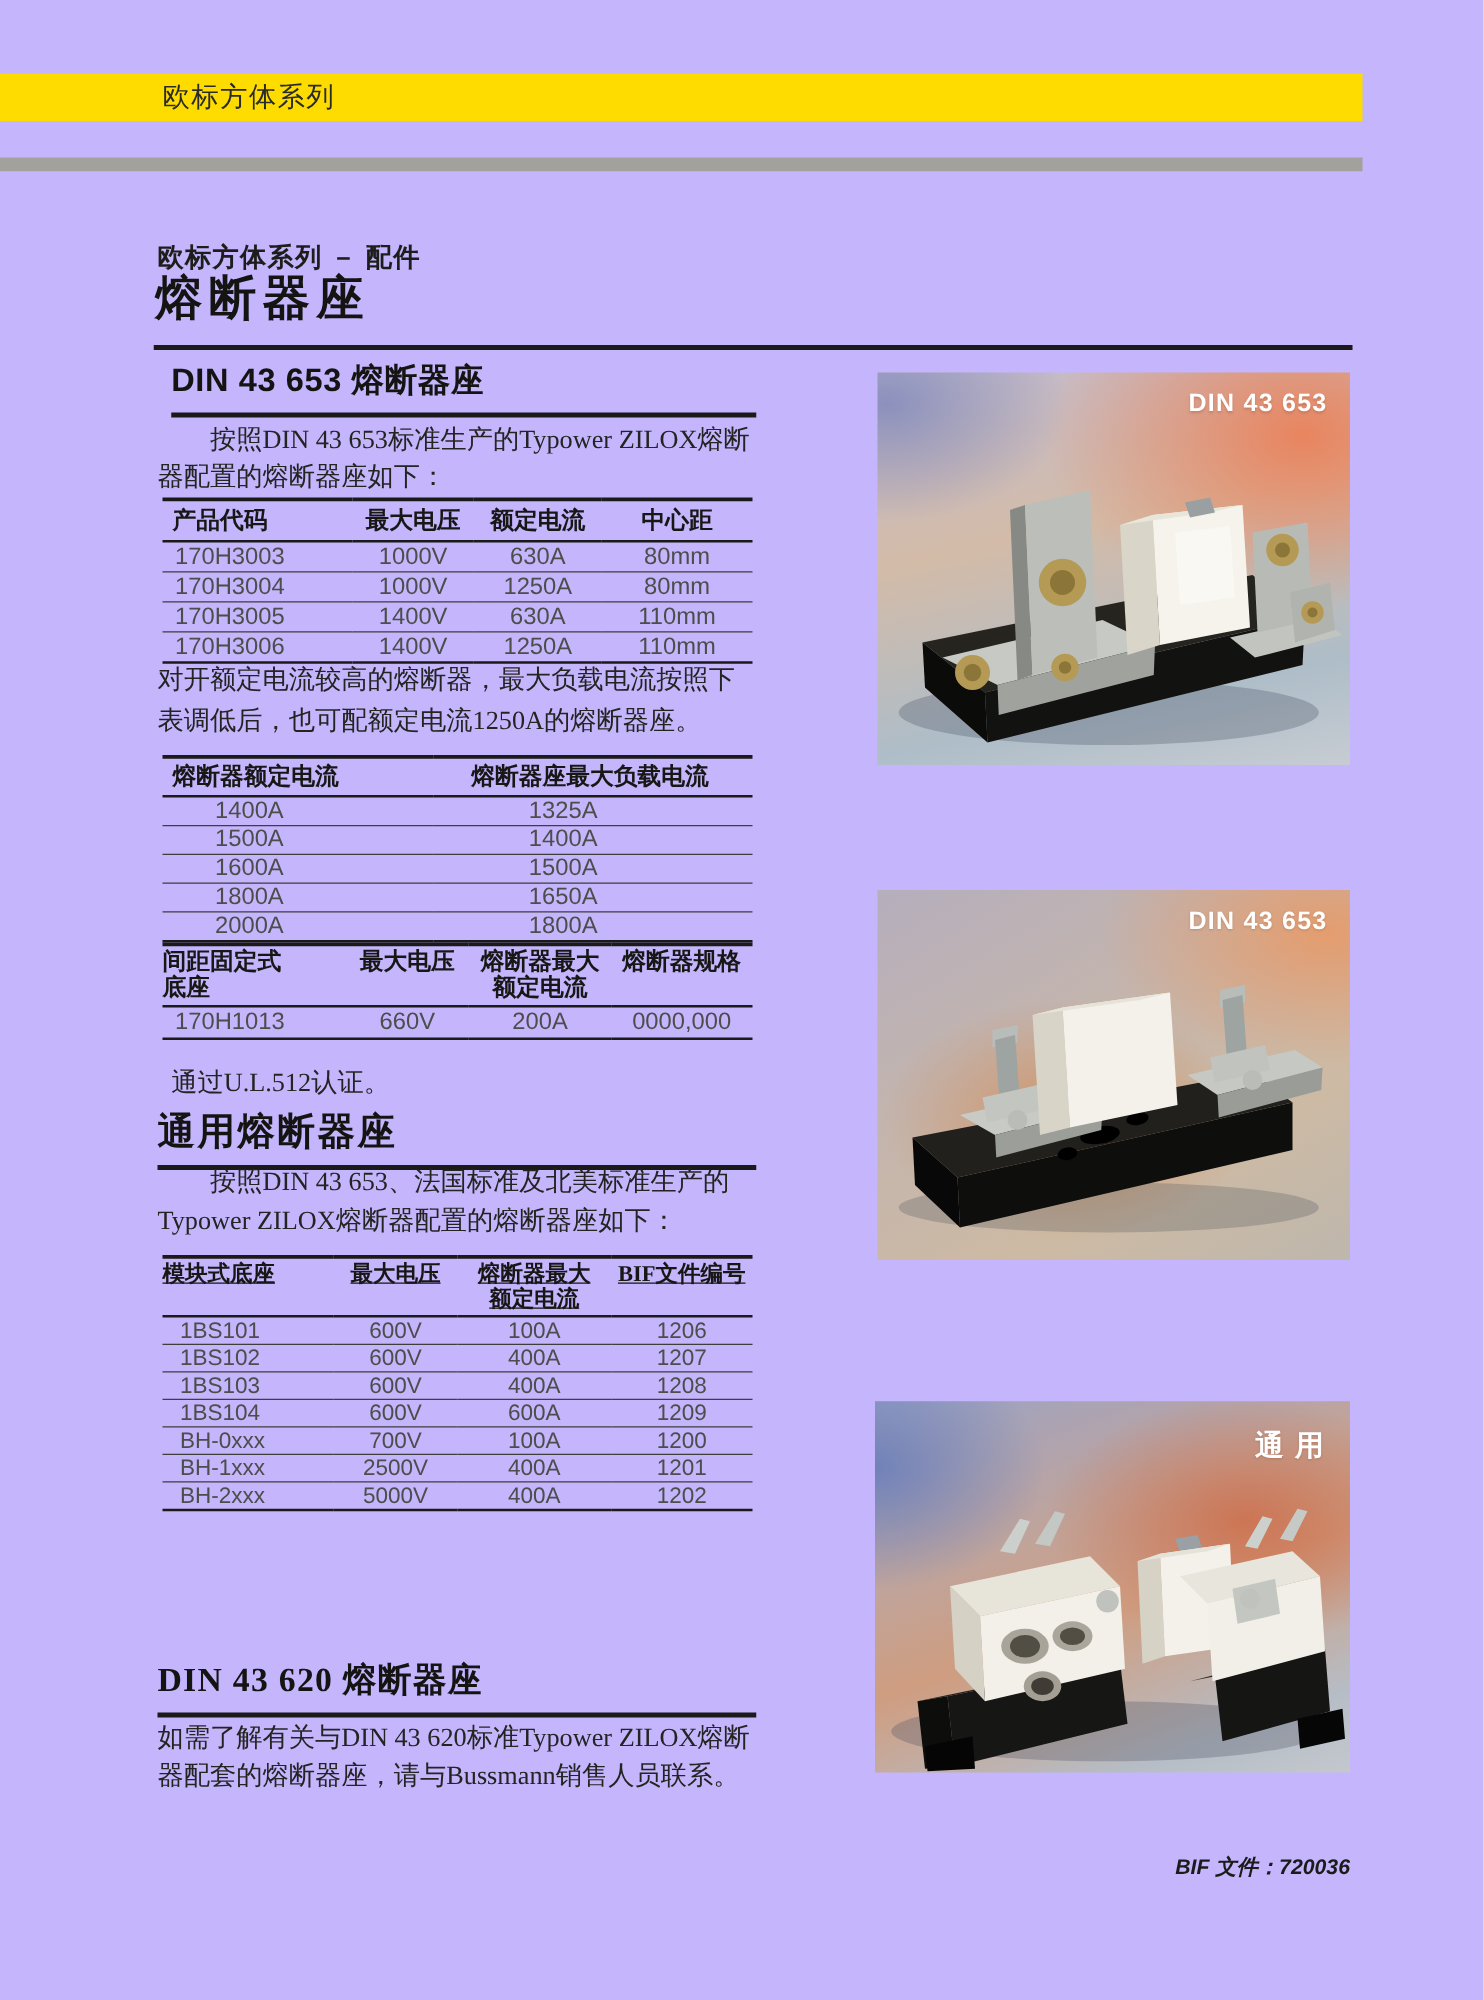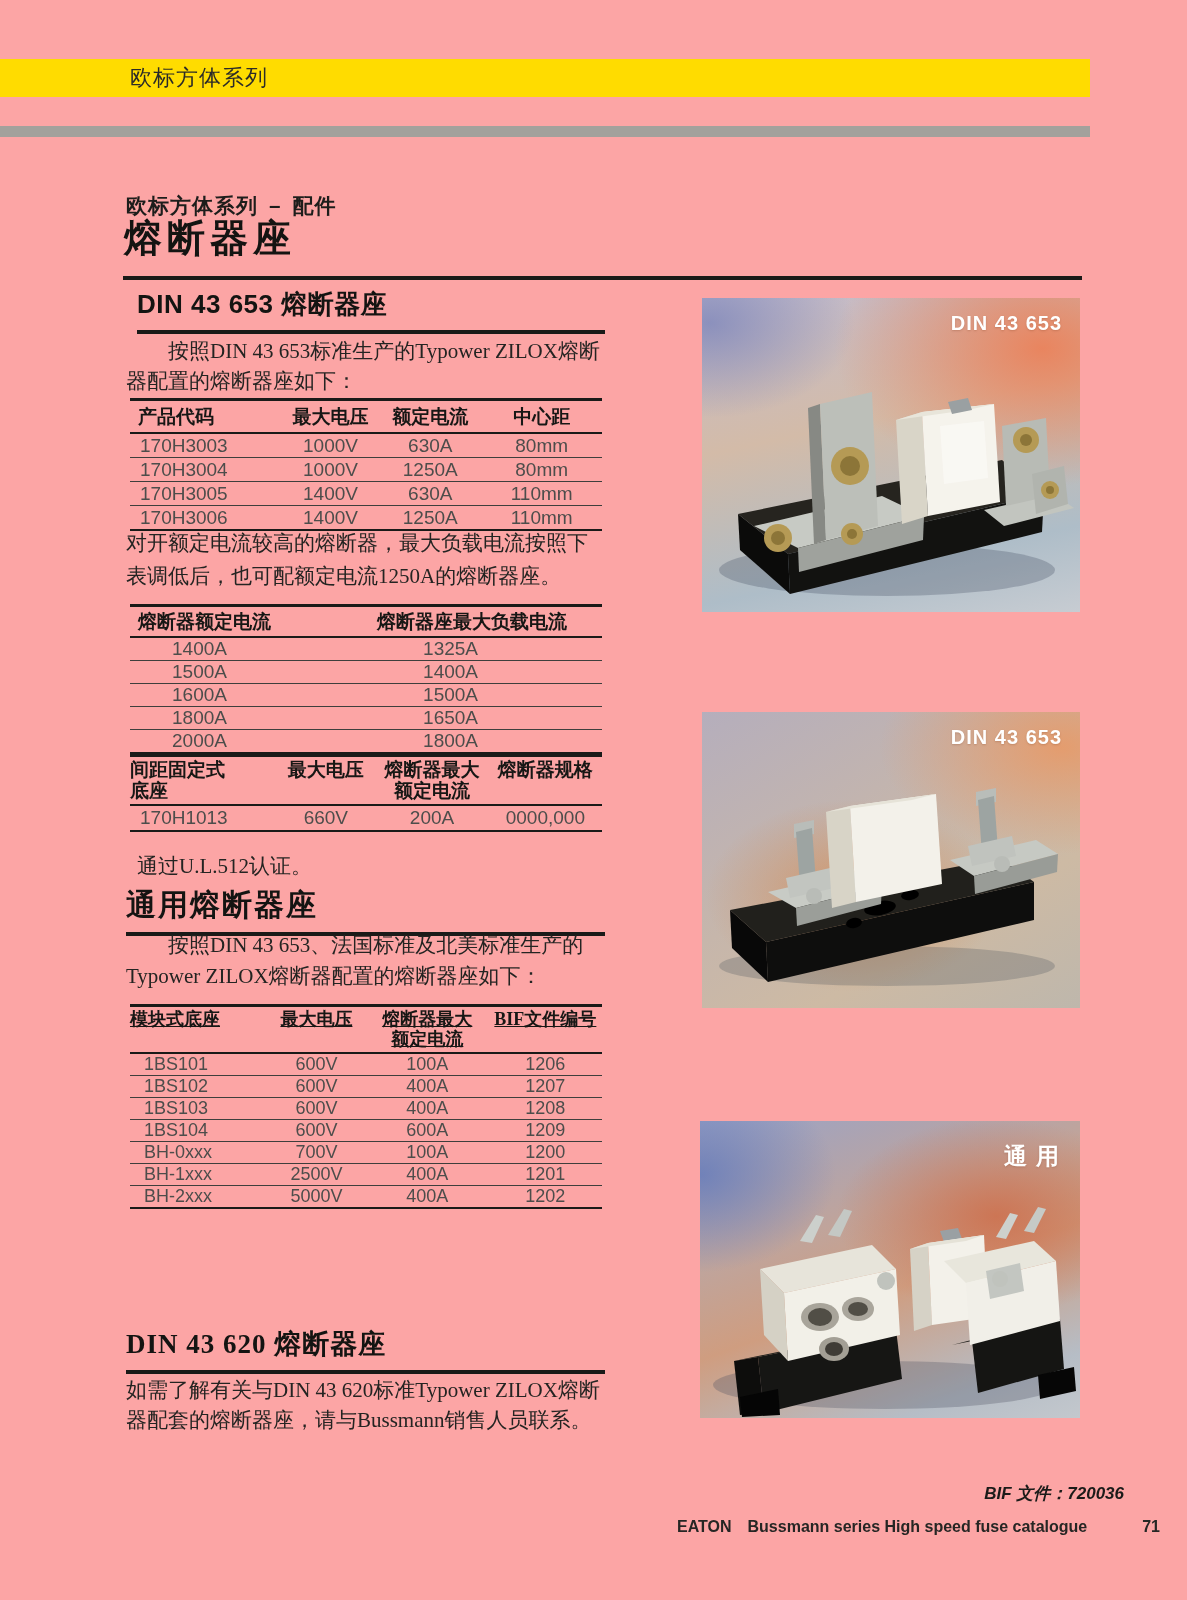--- a/index.html
+++ b/index.html
@@ -1,16 +1,16 @@
 <!DOCTYPE html>
 <html><head>
 <meta charset="utf-8">
 <style>
   html,body{margin:0;padding:0;background:#ffffff;}
-  .page{position:relative;width:1187px;height:1600px;background:#fca5a5;overflow:hidden;
+  .page{position:relative;width:1187px;height:1600px;background:#c4b5fd;overflow:hidden;
         font-family:"Liberation Serif","DejaVu Serif",serif;color:#1d1d1b;}
 
   
   .bar-yellow{position:absolute;left:0;top:59px;width:1090px;height:38px;background:#FFDC00;
               display:flex;align-items:center;}
   .bar-yellow .bar-label{margin-left:130px;font-family:"Liberation Sans","DejaVu Sans",sans-serif;
               font-size:22px;color:#2b2b28;letter-spacing:1px;}
   .bar-gray{position:absolute;left:0;top:126px;width:1090px;height:11px;background:#A3A19C;}
 
   
@@ -83,21 +83,21 @@
       radial-gradient(70% 55% at 78% 32%, rgba(205,110,75,0.85) 0%, rgba(205,110,75,0) 60%),
       radial-gradient(65% 60% at 0% 18%, rgba(105,125,185,0.88) 0%, rgba(105,125,185,0) 55%),
       linear-gradient(160deg,#9aa3c6 0%,#c0a49b 35%,#cf9d80 55%,#b6bdc6 85%,#c3c8cd 100%);}
   .photo-label{position:absolute;top:14px;right:18px;color:#fff;
       font-family:"Liberation Sans","DejaVu Sans",sans-serif;font-weight:bold;font-size:20px;
       letter-spacing:1px;text-shadow:0 1px 2px rgba(120,60,30,0.25);}
   #photo3 .photo-label{font-family:"Liberation Serif","DejaVu Serif",serif;font-size:23px;
       letter-spacing:9px;top:20px;right:12px;}
 
   
-  #bif{position:absolute;top:1482px;left:924px;width:200px;text-align:right;margin:0;
+  #bif{position:absolute;top:1482px;left:880px;width:200px;text-align:right;margin:0;
        font-family:"Liberation Sans","DejaVu Sans",sans-serif;font-style:italic;font-weight:bold;
        font-size:17px;color:#1b1b19;}
   #footer{position:absolute;top:1518px;left:677px;width:483px;
        font-family:"Liberation Sans","DejaVu Sans",sans-serif;font-size:16px;color:#262624;}
   #footer .brand{font-weight:bold;}
   #footer .cat{font-weight:bold;margin-left:16px;}
   #footer .pagenum{position:absolute;right:0;top:0;font-weight:bold;}
 </style>
 </head>
 <body>
@@ -363,18 +363,14 @@
       <polygon points="266,162 356,140 360,200 270,224" fill="#f1efe8"></polygon>
       <polygon points="286,150 320,142 324,170 290,178" fill="#c3c6c1"></polygon>
       <circle cx="300" cy="158" r="8" fill="#c0c3bd"></circle>
       <polygon points="338,254 374,246 376,270 340,278" fill="#060606"></polygon>
     </svg>
     <span class="photo-label">通用</span>
   </div>
 
   <p id="bif">BIF 文件：720036</p>
 
-  <div id="footer">
-    <span class="brand">EATON</span><span class="cat">Bussmann series High speed fuse catalogue</span>
-    <span class="pagenum">71</span>
-  </div>
 
 </div>
 
 </body></html>

